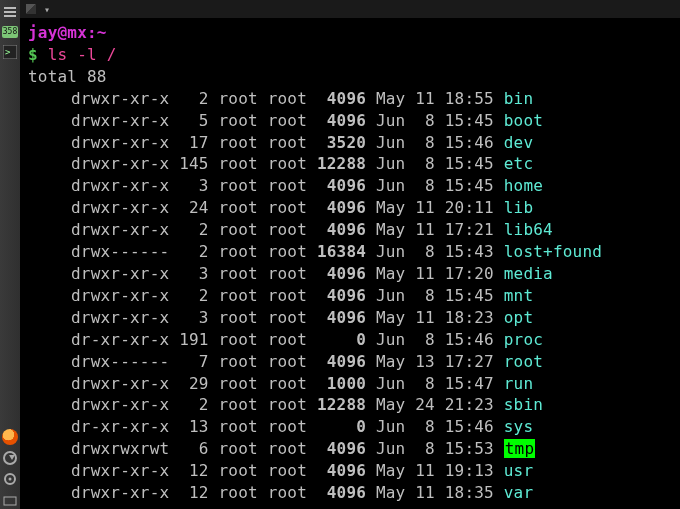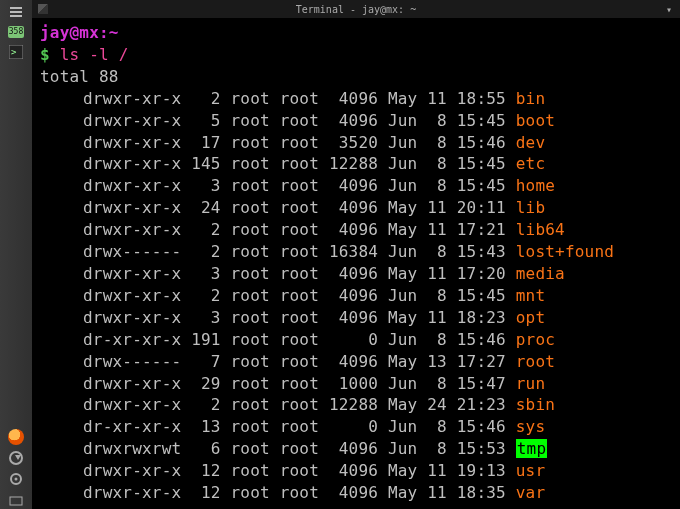--- a/index.html
+++ b/index.html
@@ -1,19 +1,19 @@
 <!DOCTYPE html>
 <html><head>
 <meta charset="utf-8">
 <style>
   * { margin: 0; padding: 0; box-sizing: border-box; }
   html, body { width: 680px; height: 509px; overflow: hidden; font-family: "DejaVu Sans Mono", "Liberation Mono", monospace; }
   body { display: flex; background: #2e2e2e; }
   .panel {
-    width: 32px;
+    width: 20px;
     height: 509px;
     background: linear-gradient(to right, #3a3a3a, #303030);
     display: flex;
     flex-direction: column;
     align-items: center;
     padding-top: 4px;
     gap: 6px;
   }
   .panel-icon {
     width: 16px; height: 16px;
@@ -75,23 +75,23 @@
   .host { color: #d633d6; font-weight: bold; }
   .path { color: #d633d6; font-weight: bold; }
   .prompt-dollar { color: #53c653; font-weight: bold; }
   .cmd { color: #ec4899; }
   .row { display: block; }
   .cols span { display:inline; }
   .perm  { color:#bfbfbf;margin-left:43px; }
   .links { color:#bfbfbf; }
   .own   { color:#bfbfbf; }
   .grp   { color:#bfbfbf; }
-  .size  { color:#bfbfbf; }
+  .size  { color:#bfbfbf;font-weight:bold; }
   .date  { color:#bfbfbf;text-align:center; }
-  .fname-dir   { color:#f97316; }
+  .fname-dir   { color:#5eead4; }
   .fname-sticky{ color:#000; background:#00ff00; padding:0 1px;text-align:right; }
 </style>
 </head>
 <body>
 
 <div class="panel">
   <div class="panel-icon">
     <svg width="14" height="14" viewBox="0 0 14 14">
         <rect x="1" y="2" width="12" height="2" fill="#bbb"></rect>
         <rect x="1" y="6" width="12" height="2" fill="#bbb"></rect>
@@ -117,18 +117,17 @@
   <div class="panel-icon">
     <svg width="14" height="14" viewBox="0 0 14 14">
         <rect x="1" y="3" width="12" height="8" fill="none" stroke="#aaa"></rect>
       </svg>
   </div>
 </div>
 
 <div class="main">
   <div class="titlebar">
     <span class="icon"></span>
-    <span class="title">Terminal - jay@mx: ~</span>
     <span class="winbtn">▾</span>
   </div>
 
   <div class="terminal"><span class="row"><span class="user">jay</span><span class="at">@</span><span class="host">mx</span><span class="path">:</span><span class="path">~</span></span><span class="row"><span class="prompt-dollar">$</span> <span class="cmd">ls -l /</span></span><span class="row">total 88</span><span class="row cols"><span class="perm">drwxr-xr-x</span><span class="links">   2</span> <span class="own">root</span> <span class="grp">root</span> <span class="size"> 4096</span> <span class="date">May 11 18:55</span> <span class="fname-dir">bin</span></span><span class="row cols"><span class="perm">drwxr-xr-x</span><span class="links">   5</span> <span class="own">root</span> <span class="grp">root</span> <span class="size"> 4096</span> <span class="date">Jun  8 15:45</span> <span class="fname-dir">boot</span></span><span class="row cols"><span class="perm">drwxr-xr-x</span><span class="links">  17</span> <span class="own">root</span> <span class="grp">root</span> <span class="size"> 3520</span> <span class="date">Jun  8 15:46</span> <span class="fname-dir">dev</span></span><span class="row cols"><span class="perm">drwxr-xr-x</span><span class="links"> 145</span> <span class="own">root</span> <span class="grp">root</span> <span class="size">12288</span> <span class="date">Jun  8 15:45</span> <span class="fname-dir">etc</span></span><span class="row cols"><span class="perm">drwxr-xr-x</span><span class="links">   3</span> <span class="own">root</span> <span class="grp">root</span> <span class="size"> 4096</span> <span class="date">Jun  8 15:45</span> <span class="fname-dir">home</span></span><span class="row cols"><span class="perm">drwxr-xr-x</span><span class="links">  24</span> <span class="own">root</span> <span class="grp">root</span> <span class="size"> 4096</span> <span class="date">May 11 20:11</span> <span class="fname-dir">lib</span></span><span class="row cols"><span class="perm">drwxr-xr-x</span><span class="links">   2</span> <span class="own">root</span> <span class="grp">root</span> <span class="size"> 4096</span> <span class="date">May 11 17:21</span> <span class="fname-dir">lib64</span></span><span class="row cols"><span class="perm">drwx------</span><span class="links">   2</span> <span class="own">root</span> <span class="grp">root</span> <span class="size">16384</span> <span class="date">Jun  8 15:43</span> <span class="fname-dir">lost+found</span></span><span class="row cols"><span class="perm">drwxr-xr-x</span><span class="links">   3</span> <span class="own">root</span> <span class="grp">root</span> <span class="size"> 4096</span> <span class="date">May 11 17:20</span> <span class="fname-dir">media</span></span><span class="row cols"><span class="perm">drwxr-xr-x</span><span class="links">   2</span> <span class="own">root</span> <span class="grp">root</span> <span class="size"> 4096</span> <span class="date">Jun  8 15:45</span> <span class="fname-dir">mnt</span></span><span class="row cols"><span class="perm">drwxr-xr-x</span><span class="links">   3</span> <span class="own">root</span> <span class="grp">root</span> <span class="size"> 4096</span> <span class="date">May 11 18:23</span> <span class="fname-dir">opt</span></span><span class="row cols"><span class="perm">dr-xr-xr-x</span><span class="links"> 191</span> <span class="own">root</span> <span class="grp">root</span> <span class="size">    0</span> <span class="date">Jun  8 15:46</span> <span class="fname-dir">proc</span></span><span class="row cols"><span class="perm">drwx------</span><span class="links">   7</span> <span class="own">root</span> <span class="grp">root</span> <span class="size"> 4096</span> <span class="date">May 13 17:27</span> <span class="fname-dir">root</span></span><span class="row cols"><span class="perm">drwxr-xr-x</span><span class="links">  29</span> <span class="own">root</span> <span class="grp">root</span> <span class="size"> 1000</span> <span class="date">Jun  8 15:47</span> <span class="fname-dir">run</span></span><span class="row cols"><span class="perm">drwxr-xr-x</span><span class="links">   2</span> <span class="own">root</span> <span class="grp">root</span> <span class="size">12288</span> <span class="date">May 24 21:23</span> <span class="fname-dir">sbin</span></span><span class="row cols"><span class="perm">dr-xr-xr-x</span><span class="links">  13</span> <span class="own">root</span> <span class="grp">root</span> <span class="size">    0</span> <span class="date">Jun  8 15:46</span> <span class="fname-dir">sys</span></span><span class="row cols"><span class="perm">drwxrwxrwt</span><span class="links">   6</span> <span class="own">root</span> <span class="grp">root</span> <span class="size"> 4096</span> <span class="date">Jun  8 15:53</span> <span class="fname-sticky">tmp</span></span><span class="row cols"><span class="perm">drwxr-xr-x</span><span class="links">  12</span> <span class="own">root</span> <span class="grp">root</span> <span class="size"> 4096</span> <span class="date">May 11 19:13</span> <span class="fname-dir">usr</span></span><span class="row cols"><span class="perm">drwxr-xr-x</span><span class="links">  12</span> <span class="own">root</span> <span class="grp">root</span> <span class="size"> 4096</span> <span class="date">May 11 18:35</span> <span class="fname-dir">var</span></span></div>
 </div>
 
 </body></html>

